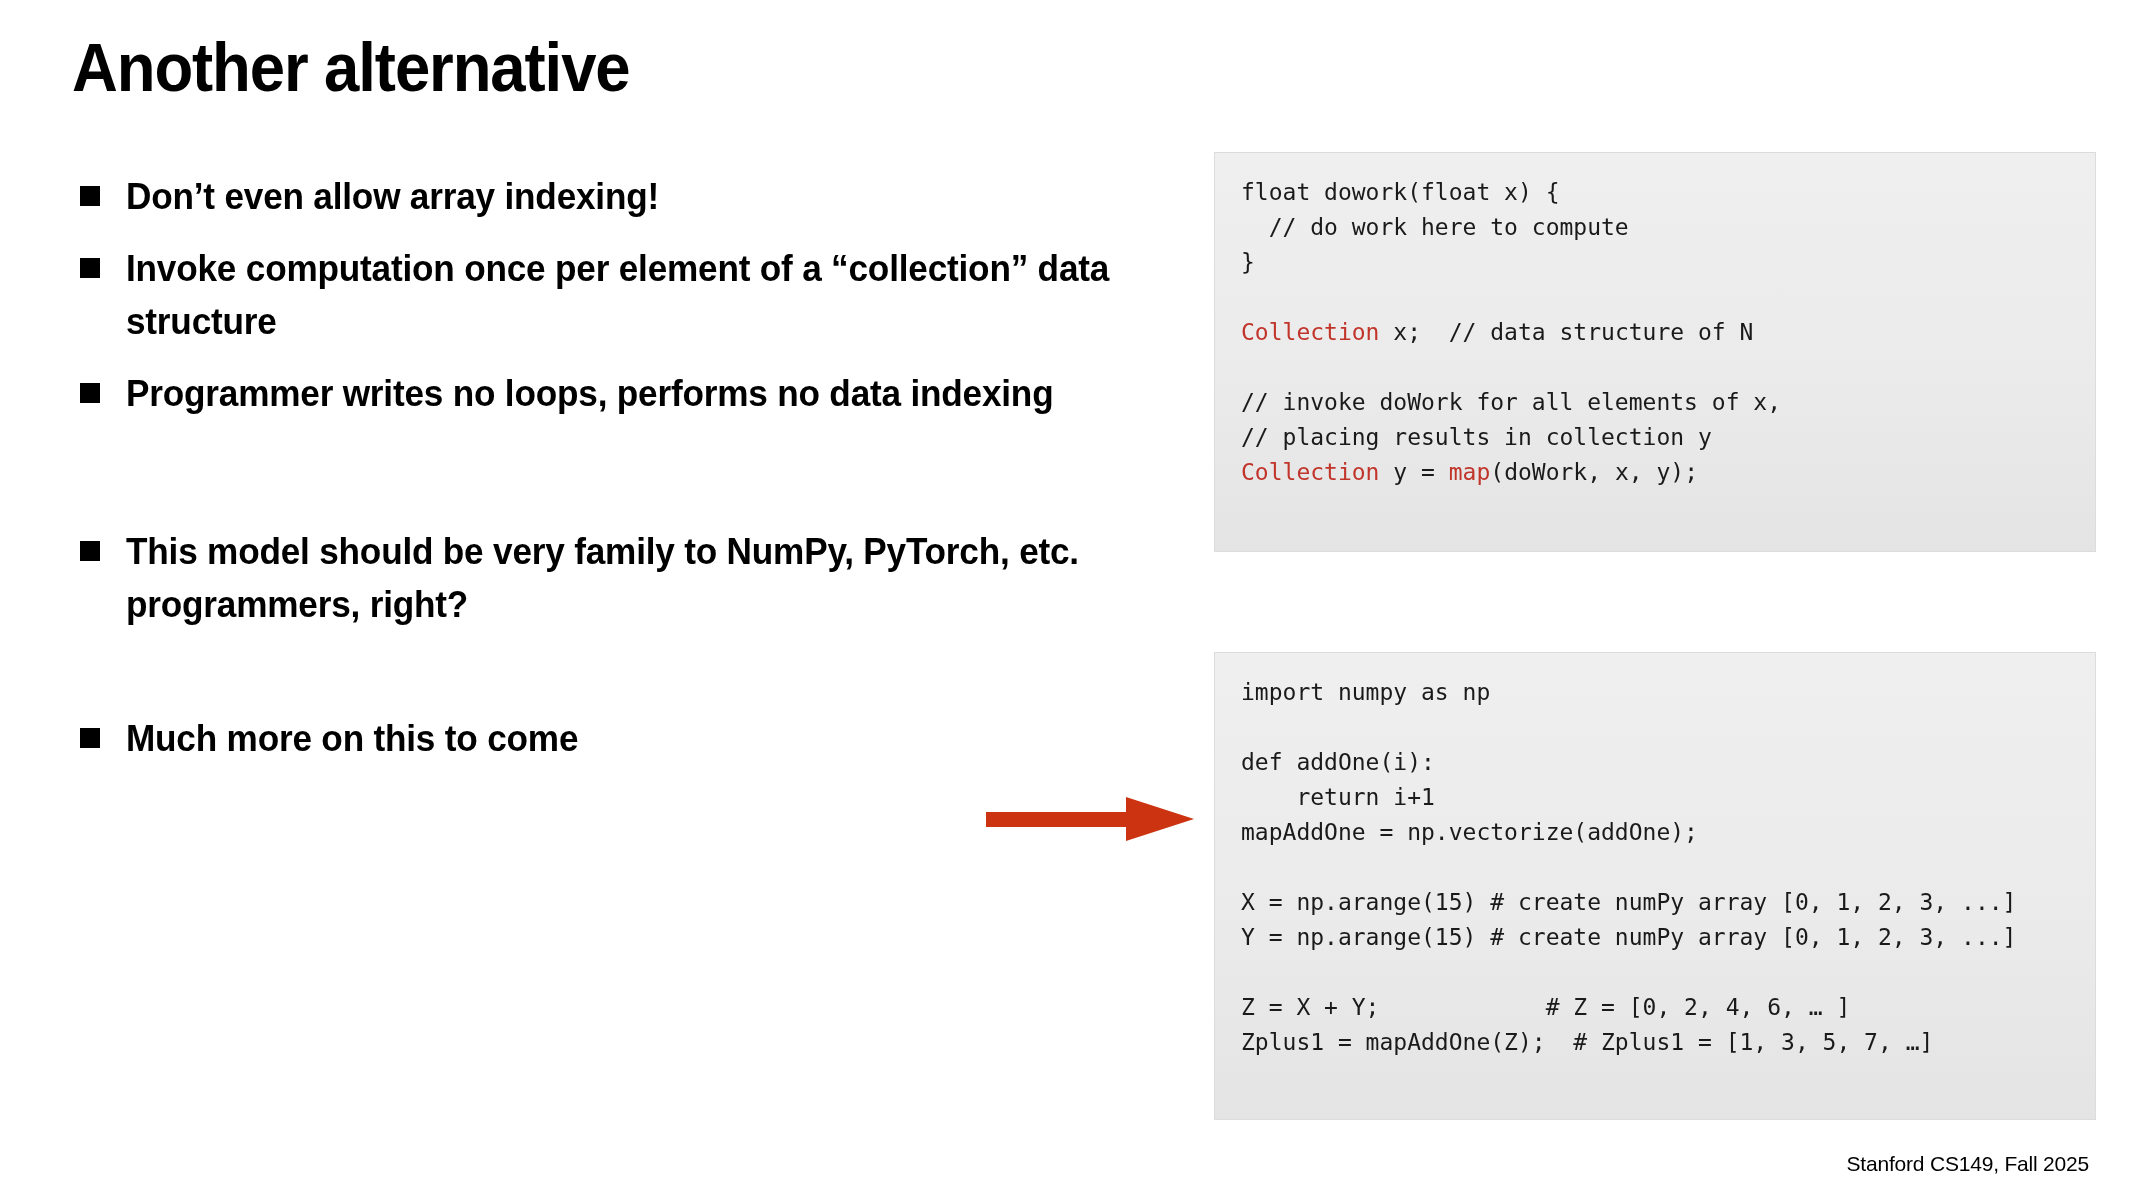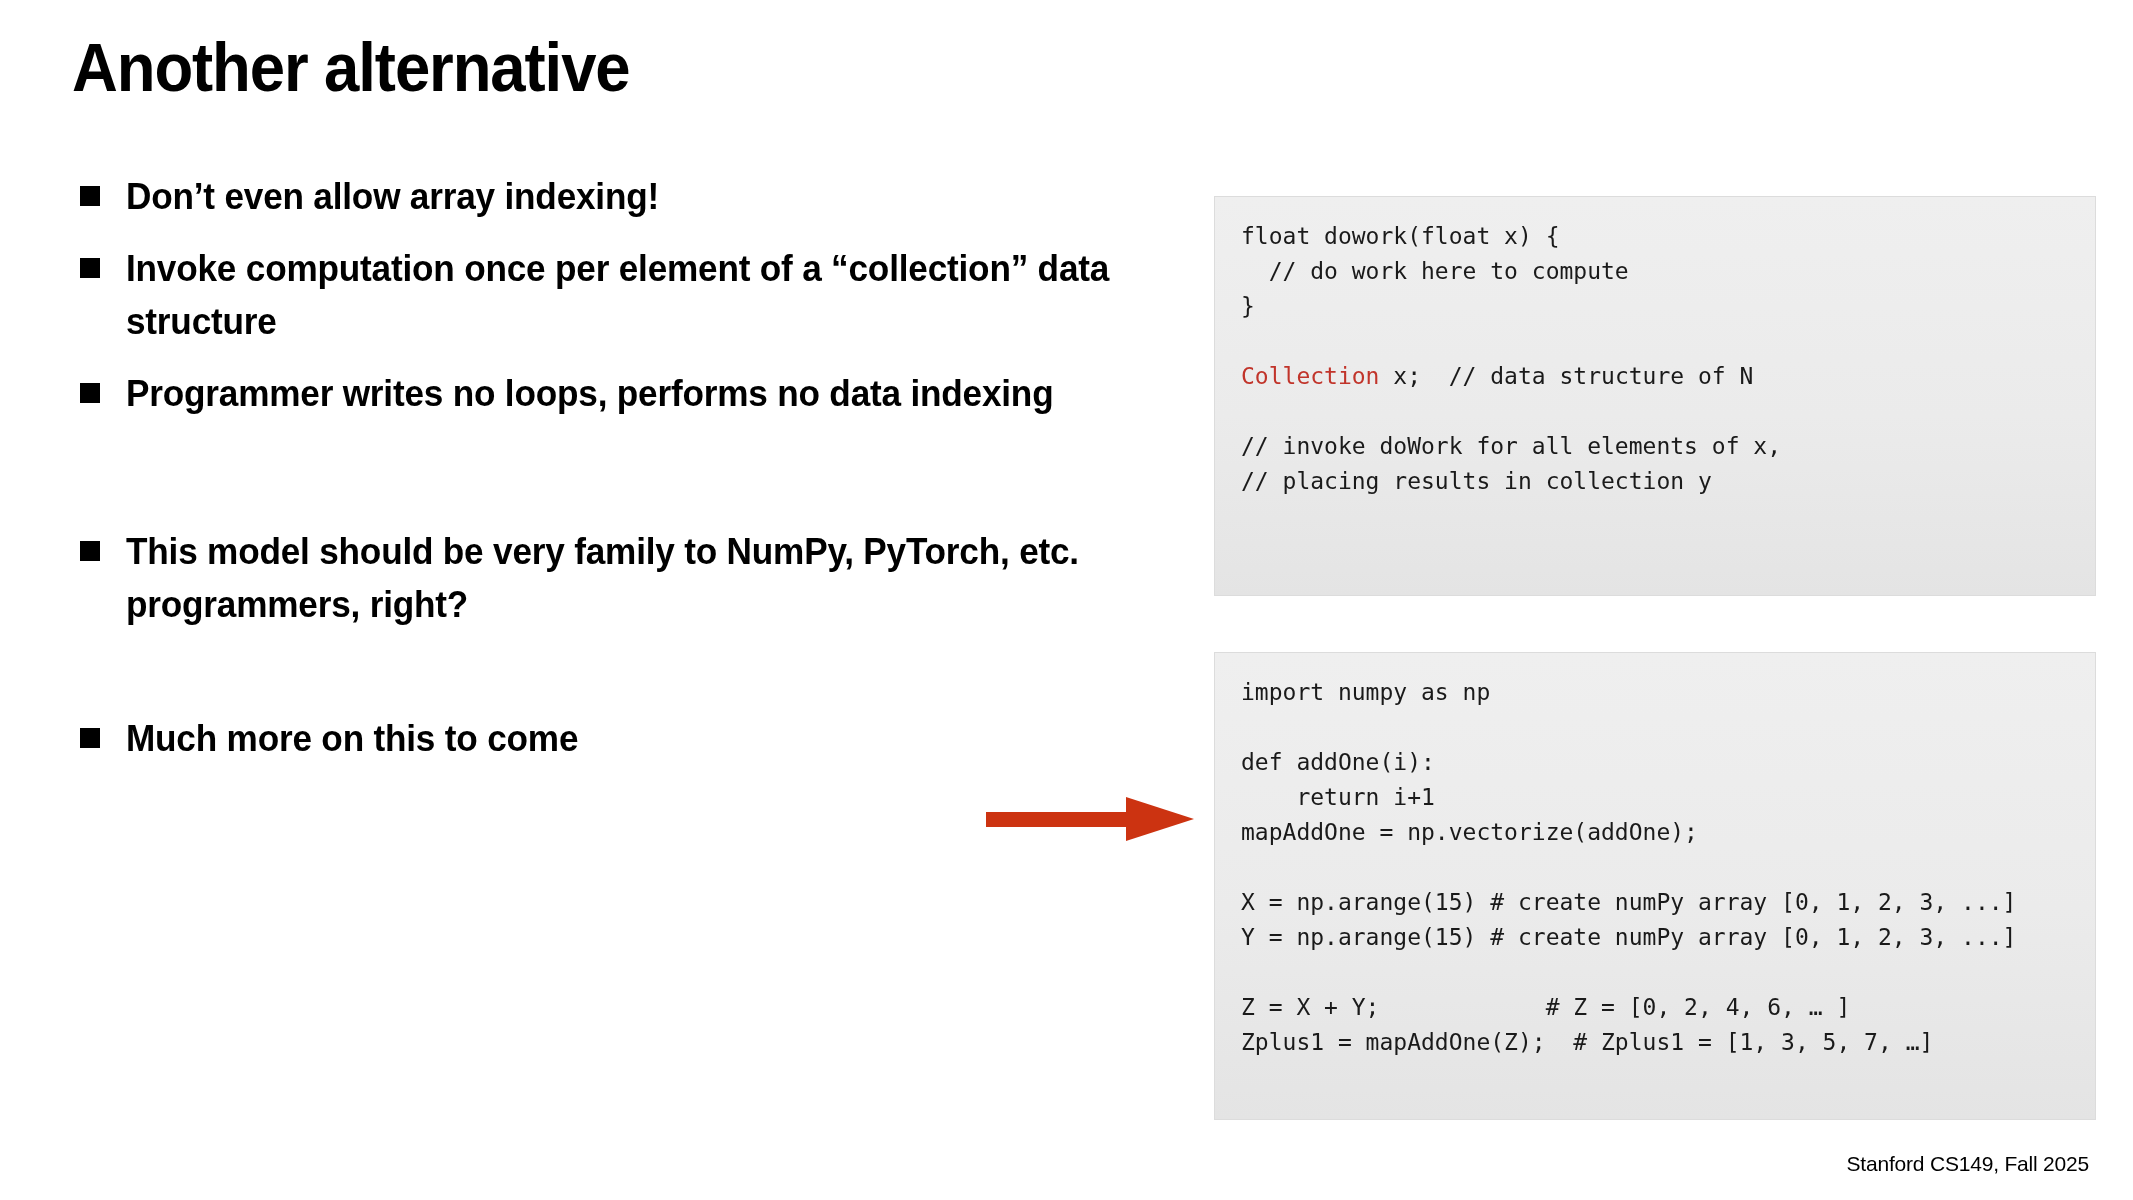--- a/index.html
+++ b/index.html
@@ -87,21 +87,20 @@
     white-space: pre;
   }
   .kw { color: #c1342a; }
   .blank { height: 35px; }
 
   #code-box-1 {
     left: 1214px;
     top: 152px;
     width: 882px;
     height: 400px;
-    margin-top: 44px;
   }
   #code-box-2 {
     left: 1214px;
     top: 652px;
     width: 882px;
     height: 468px;
   }
 
   
   #arrow {
@@ -158,20 +157,21 @@
 
   <div class="code-box" id="code-box-1">
       <div class="code-line"><span>float dowork(float x) {</span></div>
       <div class="code-line"><span>  // do work here to compute</span></div>
       <div class="code-line"><span>}</span></div>
       <div class="code-line blank">&nbsp;</div>
       <div class="code-line"><span class="kw">Collection</span><span> x;  // data structure of N</span></div>
       <div class="code-line blank">&nbsp;</div>
       <div class="code-line"><span>// invoke doWork for all elements of x,</span></div>
       <div class="code-line"><span>// placing results in collection y</span></div>
+      <div class="code-line"><span class="kw">Collection</span><span> y = </span><span class="kw">map</span><span>(doWork, x, y);</span></div>
     </div>
   <div class="code-box" id="code-box-2">
       <div class="code-line"><span>import numpy as np</span></div>
       <div class="code-line blank">&nbsp;</div>
       <div class="code-line"><span>def addOne(i):</span></div>
       <div class="code-line"><span>    return i+1</span></div>
       <div class="code-line"><span>mapAddOne = np.vectorize(addOne);</span></div>
       <div class="code-line blank">&nbsp;</div>
       <div class="code-line"><span>X = np.arange(15) # create numPy array [0, 1, 2, 3, ...]</span></div>
       <div class="code-line"><span>Y = np.arange(15) # create numPy array [0, 1, 2, 3, ...]</span></div>

